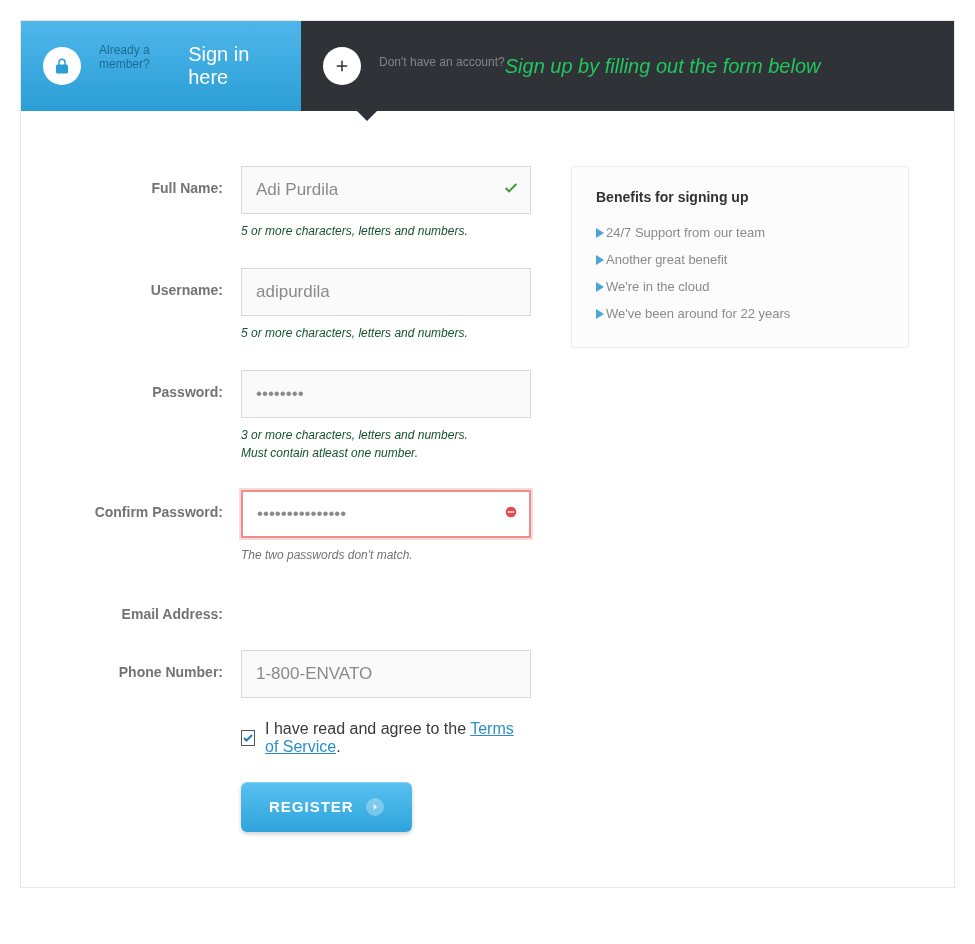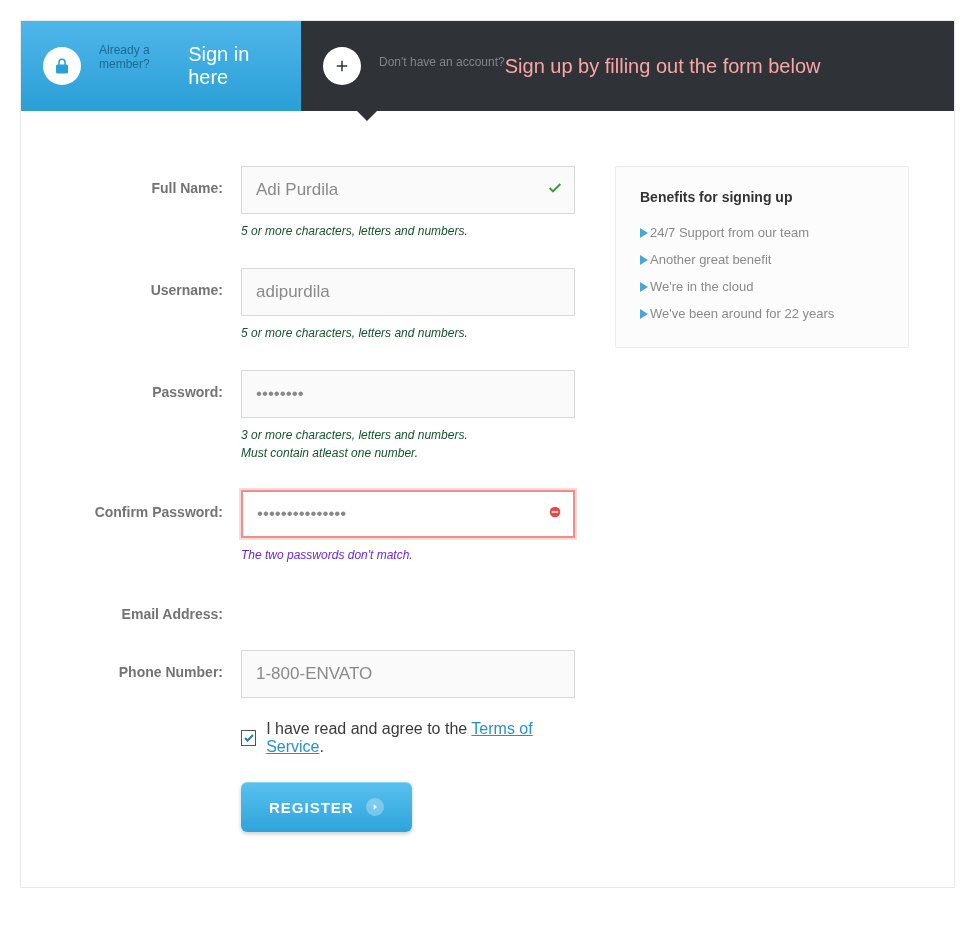--- a/index.html
+++ b/index.html
@@ -58,21 +58,21 @@
     margin-bottom: 4px;
   }
   .tab-large {
     font-size: 20px;
     font-weight: 400;
     color: #fff;
   }
   .tab-signin .tab-small { color: #0b4f72; opacity:.7; }
   .tab-signin .tab-large { color: #fff; }
   .tab-signup .tab-small { color: #9aa0a6; }
-  .tab-signup .tab-large { color: #fca5a5; }
+  .tab-signup .tab-large { color: #22c55e; font-style: italic; }
 
   .body {
     display: flex;
     padding: 55px 45px 55px 45px;
     gap: 40px;
     align-items: flex-start;
   }
   .form { flex: 1; }
   .row {
     display: flex;
@@ -84,21 +84,21 @@
     text-align: right;
     padding-right: 18px;
     padding-top: 14px;
     font-size: 14px;
     font-weight: bold;
     color: #737373;
   }
   .field { flex: 1; }
   .input-wrap {
     position: relative;
-    width: 334px;
+    width: 290px;
   }
   .input {
     width: 100%;
     height: 48px;
     border: 1px solid #d8d8d8;
     background: #fafafa;
     padding: 0 40px 0 14px;
     font-size: 17px;
     color: #8a8a8a;
     outline: none;
@@ -115,21 +115,21 @@
     transform: translateY(-50%);
   }
   .hint {
     font-size: 12px;
     font-style: italic;
     color: #14532d;
     margin-top: 8px;
     line-height: 1.5;
     width: 290px;
   }
-  .hint.error { color: #6d28d9; }
+  .hint.error { color: #737373; }
   .check-row {
     display: flex; align-items: center;
     font-size: 16px;
     color: #3a3a3a;
     margin-top: -6px;
     margin-bottom: 26px;
     margin-left: 175px;
   }
   .checkbox {
     width: 16px; height: 16px;
@@ -149,21 +149,21 @@
   .register-btn {
     margin-left: 175px;
     background: linear-gradient(#58c1ef,#2ea4dc);
     border: none;
     border-radius: 6px;
     color: #fff;
     font-size: 15px;
     font-weight: bold;
     letter-spacing: 1px;
     padding: 16px 28px;
-    display: inline-flex; align-items: center; gap: 12px;
+    display: inline-flex; align-items: flex-start; gap: 12px;
     cursor: pointer;
     box-shadow: 0 2px 4px rgba(0,0,0,.2), inset 0 1px 0 rgba(255,255,255,.3);
   }
   .register-btn .arrow-circ {
     width: 18px; height: 18px; border-radius: 50%;
     background: rgba(255,255,255,.3);
     display:flex;align-items:center;justify-content:center;
   }
 
   .benefits {

